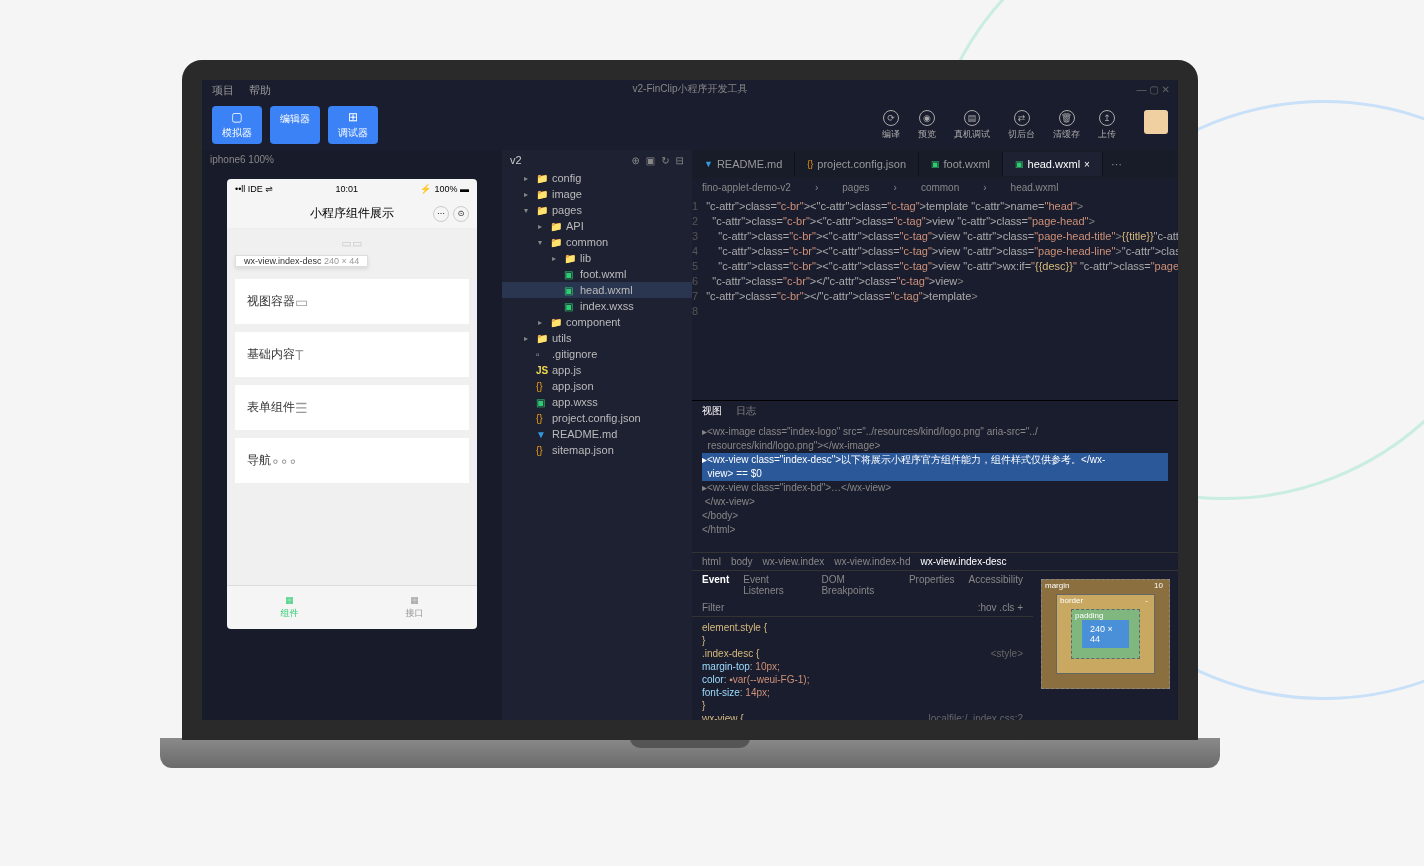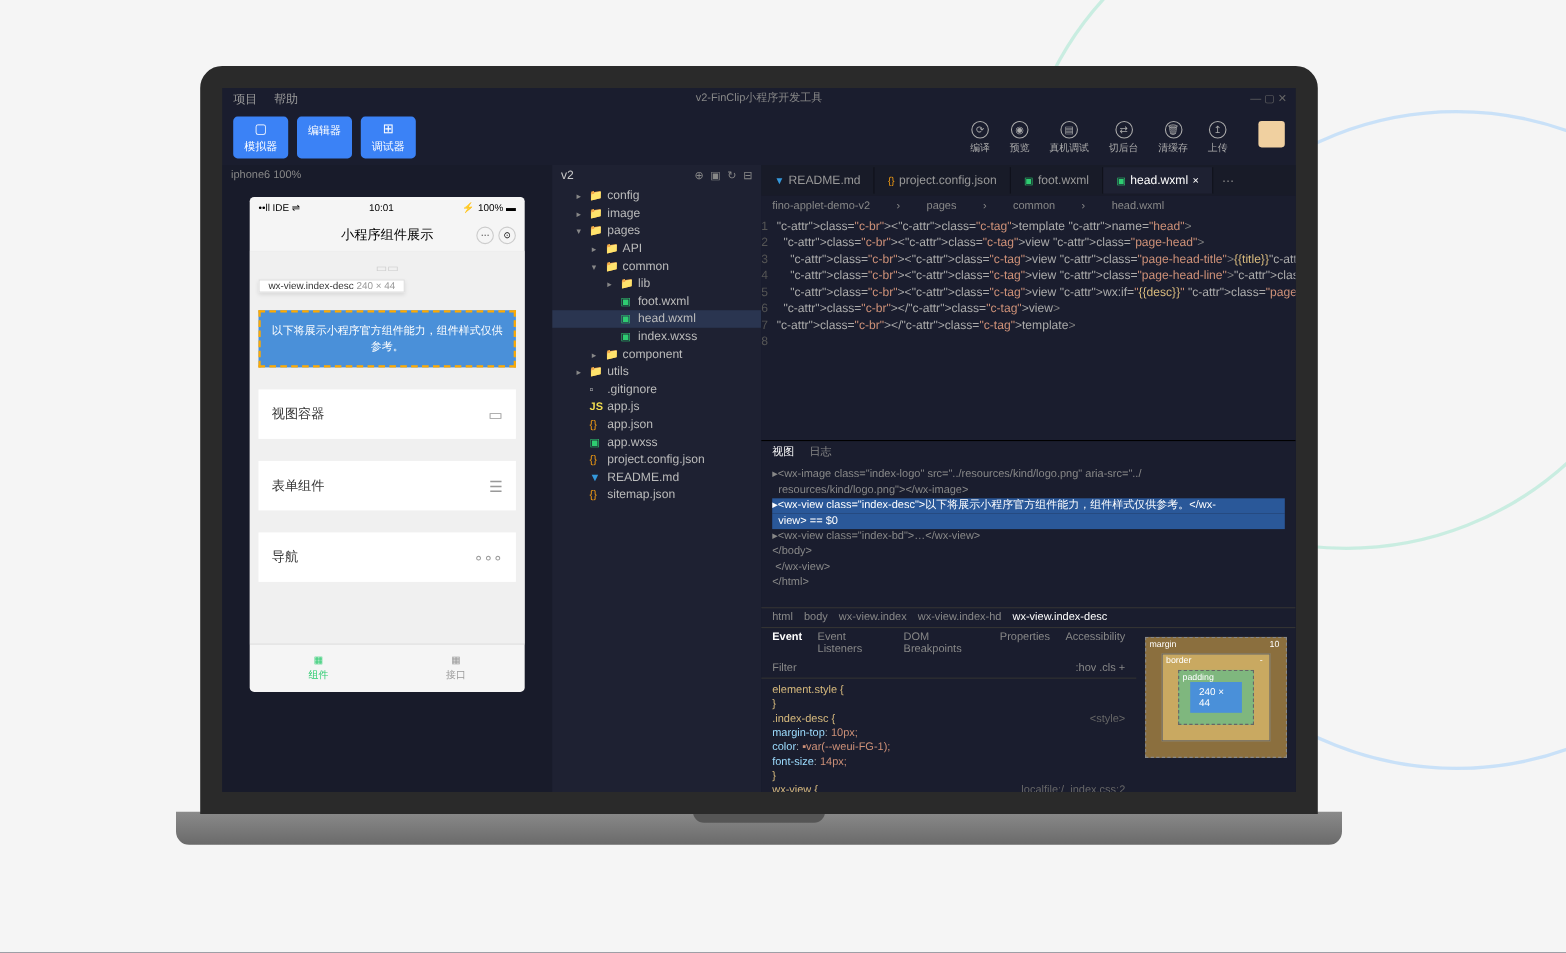--- a/index.html
+++ b/index.html
@@ -26,24 +26,24 @@
 .avatar{width:24px;height:24px;background:#f0d0a0;border-radius:3px;margin-left:10px}
 .workspace{flex:1;display:flex;overflow:hidden}
 .sim-panel{width:300px;background:#181b2a;display:flex;flex-direction:column}
 .sim-header{padding:4px 8px;color:#888;font-size:10px}
 .phone{width:250px;height:450px;background:#f5f5f5;border-radius:4px;margin:10px auto;display:flex;flex-direction:column;overflow:hidden}
 .phone-status{height:20px;display:flex;justify-content:space-between;align-items:center;padding:0 8px;font-size:9px;color:#000}
 .phone-nav{height:30px;display:flex;align-items:center;justify-content:center;position:relative;font-size:12px;color:#000;border-bottom:1px solid #eee}
 .phone-nav-btns{position:absolute;right:8px;display:flex;gap:4px}
 .phone-nav-btn{width:16px;height:16px;border:1px solid #ccc;border-radius:50%;display:flex;align-items:center;justify-content:center;font-size:8px}
 .phone-content{flex:1;background:#f0f0f0;padding:8px;overflow:hidden}
-.tooltip{background:#fff;border:1px solid #ddd;padding:0 8px;font-size:9px;color:#333;box-shadow:0 2px 4px rgba(0,0,0,0.1);margin-bottom:16px;display:inline-block}
+.tooltip{background:#fff;border:1px solid #ddd;padding:0 8px;font-size:9px;color:#333;box-shadow:0 2px 4px rgba(0,0,0,0.1);margin-bottom:4px;display:inline-block}
 .tooltip .dim{color:#999}
 .highlight-box{background:#4a90d9;color:#fff;padding:10px;font-size:10px;text-align:center;border:2px dashed #fa0}
-.list-item{background:#fff;padding:14px 12px;margin-top:20px;display:flex;justify-content:space-between;align-items:center;color:#333;font-size:12px}
+.list-item{background:#fff;padding:14px 12px;margin-top:8px;display:flex;justify-content:flex-start;align-items:center;color:#333;font-size:12px}
 .list-item .icon{color:#999;font-size:14px}
 .phone-tabbar{height:44px;display:flex;border-top:1px solid #ddd}
 .tab-item{flex:1;display:flex;flex-direction:column;align-items:center;justify-content:center;font-size:9px;gap:2px}
 .tab-item.active{color:#2ecc71}
 .tab-item:not(.active){color:#999}
 .explorer{width:190px;background:#1e2132;display:flex;flex-direction:column}
 .exp-header{padding:4px 8px;display:flex;justify-content:space-between;align-items:flex-end;color:#ccc;font-size:11px}
 .exp-icons{display:flex;gap:6px;color:#888;font-size:10px}
 .tree{flex:1;overflow:auto;font-size:11px;color:#bbb}
 .tree-item{padding:2px 8px;display:flex;align-items:center;gap:4px;cursor:pointer}
@@ -168,25 +168,28 @@
       <div class="phone-nav-btns">
         <span class="phone-nav-btn">⋯</span>
         <span class="phone-nav-btn">⊙</span>
       </div>
     </div>
     <div class="phone-content">
       <div style="text-align:center;margin-bottom:4px;color:#ccc">▭▭</div>
       <div class="tooltip">
         <span>wx-view.index-desc</span> <span class="dim">240 × 44</span>
       </div>
-      <div class="highlight-box">以下将展示小程序官方组件能力，组件样式仅供参考。</div>
       <div id="sim-items">
                   <div class="list-item">
                     <span>视图容器</span>
                     <span class="icon">▭</span>
+                  </div>
+                  <div class="list-item">
+                    <span>基础内容</span>
+                    <span class="icon">T</span>
                   </div>
                   <div class="list-item">
                     <span>表单组件</span>
                     <span class="icon">☰</span>
                   </div>
                   <div class="list-item">
                     <span>导航</span>
                     <span class="icon">∘∘∘</span>
                   </div>
                 </div>
@@ -366,22 +369,22 @@
     <div class="insp-tabs">
       <span class="active">视图</span>
       <span>日志</span>
     </div>
     <div class="dom-view" id="dom-view">
                 <div class="dom-line ">▸&lt;wx-image class="index-logo" src="../resources/kind/logo.png" aria-src="../</div>
                 <div class="dom-line ">  resources/kind/logo.png"&gt;&lt;/wx-image&gt;</div>
                 <div class="dom-line sel">▸&lt;wx-view class="index-desc"&gt;以下将展示小程序官方组件能力，组件样式仅供参考。&lt;/wx-</div>
                 <div class="dom-line sel">  view&gt; == $0</div>
                 <div class="dom-line ">▸&lt;wx-view class="index-bd"&gt;…&lt;/wx-view&gt;</div>
+                <div class="dom-line "> &lt;/wx-view&gt;</div>
                 <div class="dom-line ">&lt;/body&gt;</div>
-                <div class="dom-line "> &lt;/wx-view&gt;</div>
                 <div class="dom-line ">&lt;/html&gt;</div>
               </div>
     <div class="dom-crumb" id="dom-crumb">
                 <span class="">html</span>
                 <span class="">body</span>
                 <span class="">wx-view.index</span>
                 <span class="">wx-view.index-hd</span>
                 <span class="active">wx-view.index-desc</span>
               </div>
     <div class="styles-area">

